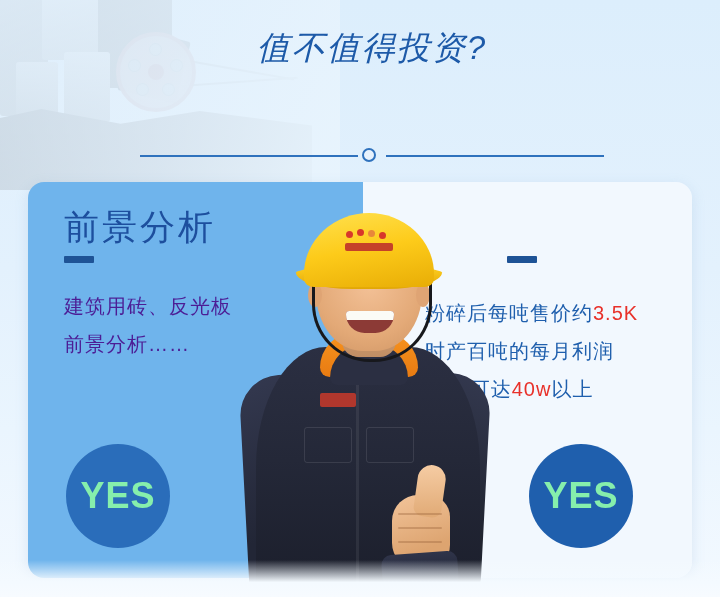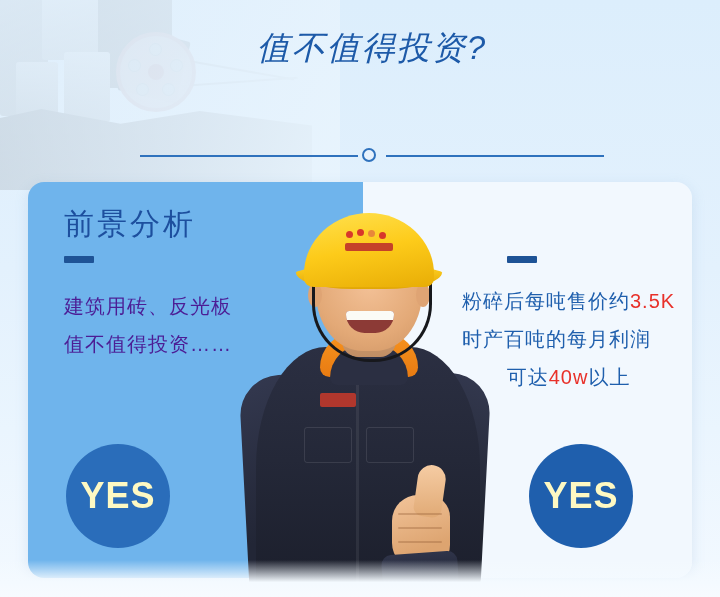--- a/index.html
+++ b/index.html
@@ -122,56 +122,56 @@
     position: absolute; left: 0; top: 0; width: 335px; height: 396px;
     background: #6fb4ec;
   }
   .panel-right {
     position: absolute; left: 335px; top: 0; width: 329px; height: 396px;
     background: #f2f8fe;
   }
 
   .sec-head {
     position: absolute;
-    font-size: 30px;
+    font-size: 35px;
     font-weight: 400;
     color: #1b4f9c;
     letter-spacing: 3px;
     white-space: nowrap;
     font-family: Liberation Mono, monospace;
   }
   .sec-head.left  { left: 36px;  top: 22px; color: #1d4f9e; }
   .sec-head.right { left: 142px; top: 22px; color: #1f5fad; }
 
   .sec-dash { position: absolute; width: 30px; height: 7px; background: #1e5396; border-radius: 1px; }
   .sec-dash.left  { left: 36px;  top: 74px; }
   .sec-dash.right { left: 144px; top: 74px; }
 
   .lines { position: absolute; white-space: nowrap; }
   .lines.left  { left: 36px; top: 105px; }
-  .lines.right { left: 62px; top: 100px; margin-left: 37px; }
+  .lines.right { left: 62px; top: 112px; }
   .lines .ln {
     font-size: 20px;
     line-height: 38px;
     color: #1f5fad;
     font-weight: 400;
     letter-spacing: 1px;
   }
   .lines.left .ln { color: #4c1d95; }
   .lines.left .ln.strong { font-weight: 700; color: #143d75; }
   .lines.right .ln { color: #1f5fad; font-weight: 500; }
   .lines.right .ln.center { text-align: center; }
   .hot { color: #e8312a; }
 
   
   .yes {
     position: absolute;
     width: 104px; height: 104px; border-radius: 50%;
     display: flex; align-items: center; justify-content: center;
-    color: #fef9c3;
+    color: #86efac;
     font-size: 36px;
     font-weight: 700;
     letter-spacing: 1px;
   }
   .yes.left  { left: 38px;  top: 262px; background: #2a6dba; }
   .yes.right { left: 166px; top: 262px; background: #1f5fad; }
 
   
   .worker { position: absolute; left: 238px; top: 215px; width: 260px; height: 382px; }
 
@@ -351,21 +351,21 @@
     </div>
   </div>
 
   <div class="panels">
 
     <div class="panel-left">
       <div class="sec-head left">前景分析</div>
       <div class="sec-dash left"></div>
       <div class="lines left">
         <div class="ln">建筑用砖、反光板</div>
-        <div class="ln">值不值得投资……</div>
+        <div class="ln">前景分析……</div>
       </div>
       <div class="yes left">YES</div>
     </div>
 
     <div class="panel-right">
       <div class="sec-dash right"></div>
       <div class="lines right">
         <div class="ln"><span>粉碎后每吨售价约</span><span class="hot">3.5K</span></div>
         <div class="ln">时产百吨的每月利润</div>
         <div class="ln center"><span>可达</span><span class="hot">40w</span><span>以上</span></div>

